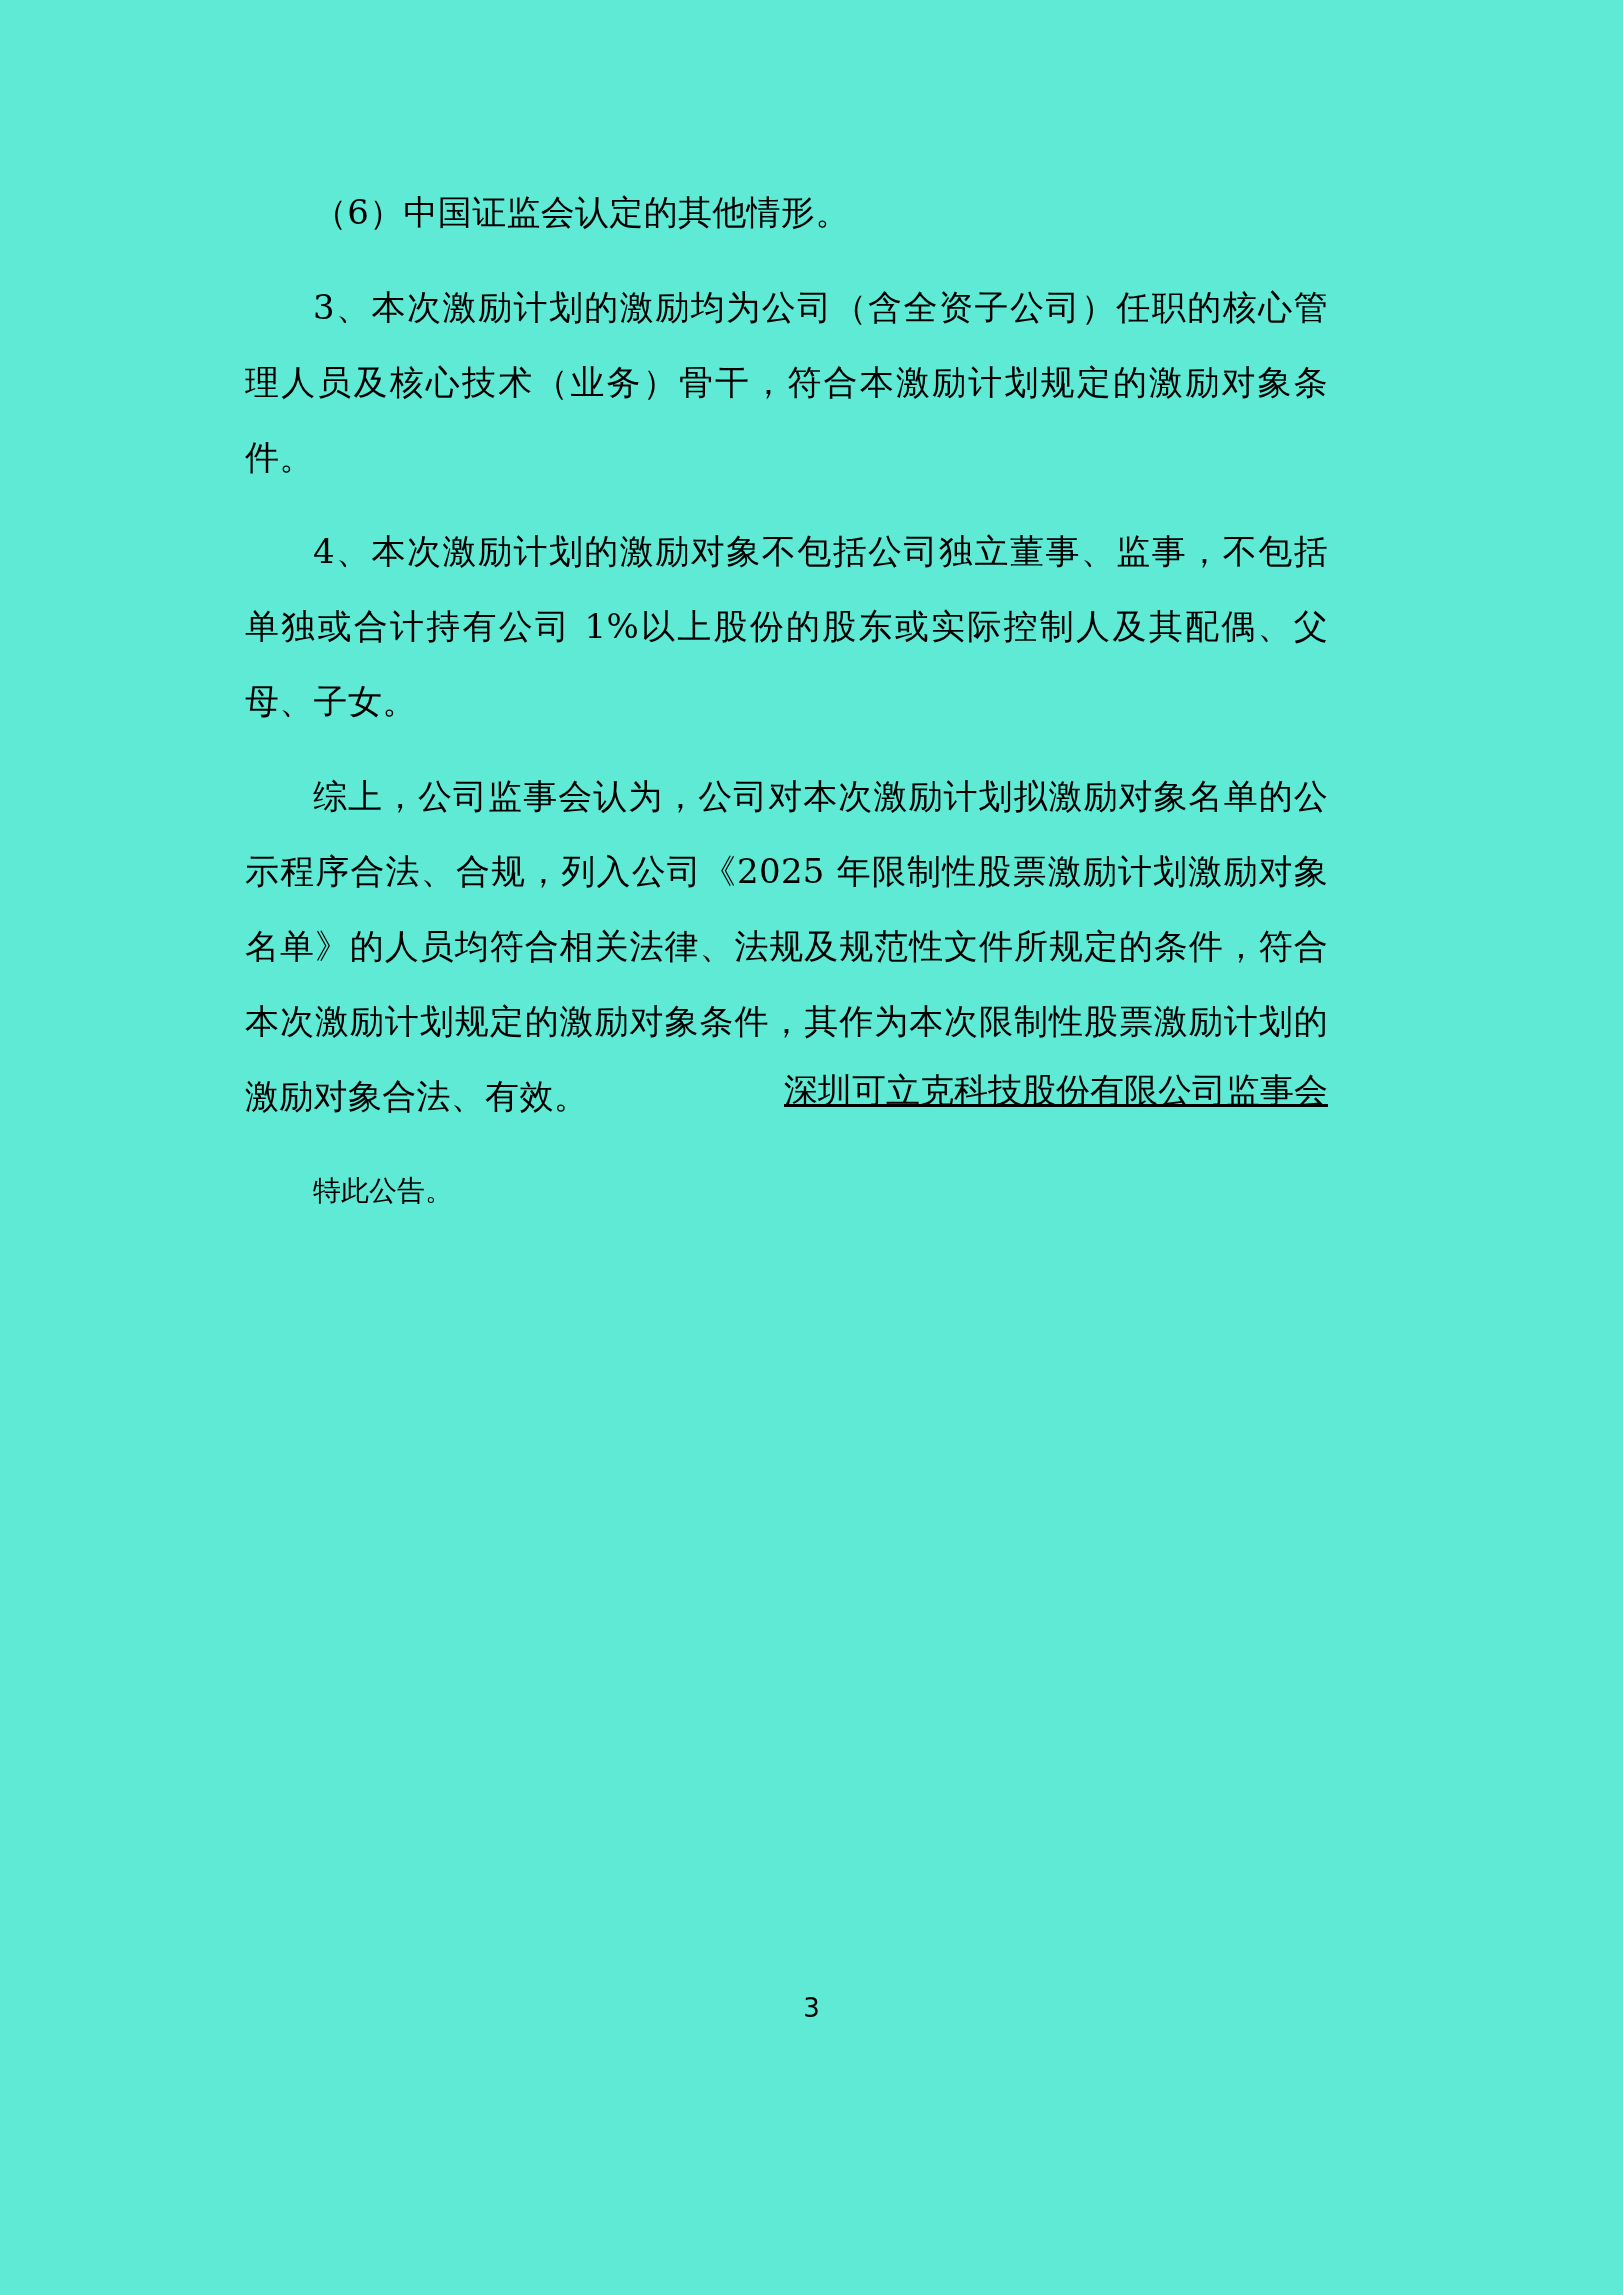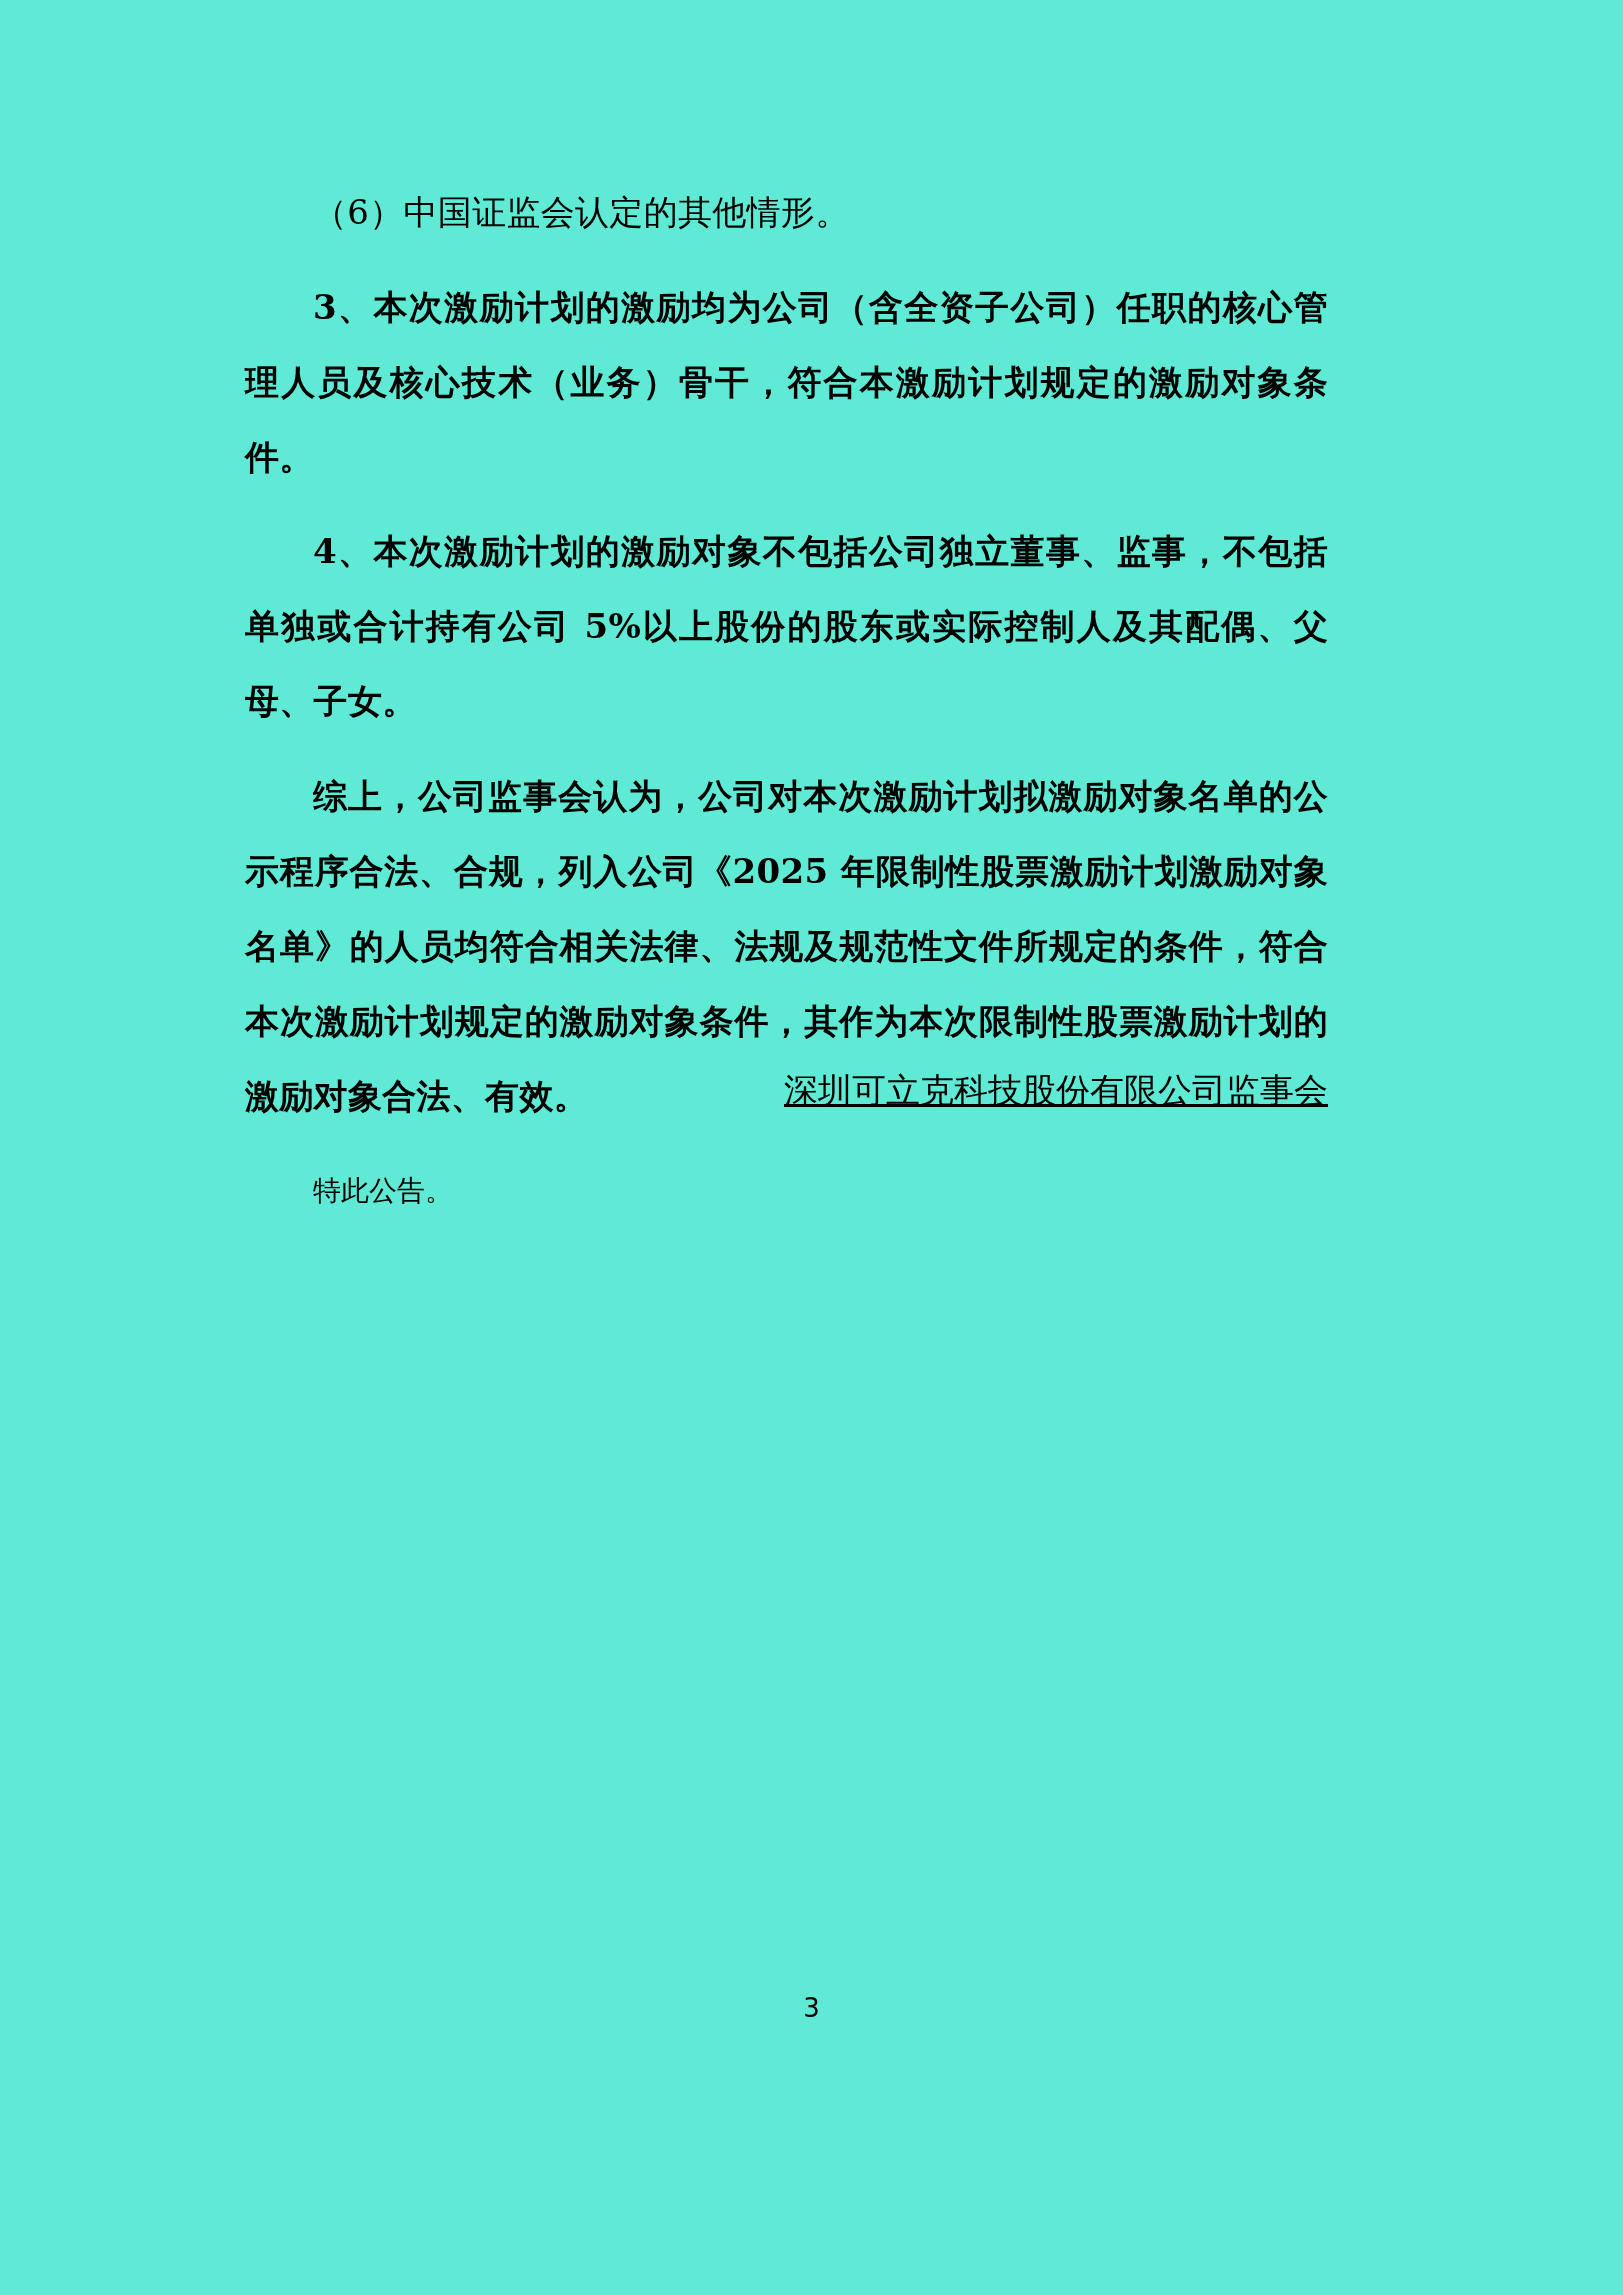--- a/index.html
+++ b/index.html
@@ -33,21 +33,20 @@
     text-justify: inter-ideograph;
     margin: 0 0 7.9px 0;
     letter-spacing: 0.3px;
     word-break: break-all;
   }
   .para.indent {
     text-indent: 68px;
   }
   .para.gap {
     margin-top: 19.6px;
-    font-weight: bold;
   }
   .closing {
     font-size: 28px;
     line-height: 75px;
     text-indent: 68px;
     margin: 19.6px 0 0 0;
   }
   #signature {
     position: absolute;
     left: 245px;
@@ -76,21 +75,21 @@
 <body>
 
 <div id="page">
 
   <div id="content">
 
     <p class="para indent">（6）中国证监会认定的其他情形。</p>
 
     <p class="para indent gap">3、本次激励计划的激励均为公司（含全资子公司）任职的核心管理人员及核心技术（业务）骨干，符合本激励计划规定的激励对象条件。</p>
 
-    <p class="para indent gap">4、本次激励计划的激励对象不包括公司独立董事、监事，不包括单独或合计持有公司 5%以上股份的股东或实际控制人及其配偶、父母、子女。</p>
+    <p class="para indent gap">4、本次激励计划的激励对象不包括公司独立董事、监事，不包括单独或合计持有公司 1%以上股份的股东或实际控制人及其配偶、父母、子女。</p>
 
     <p class="para indent gap">综上，公司监事会认为，公司对本次激励计划拟激励对象名单的公示程序合法、合规，列入公司《2025 年限制性股票激励计划激励对象名单》的人员均符合相关法律、法规及规范性文件所规定的条件，符合本次激励计划规定的激励对象条件，其作为本次限制性股票激励计划的激励对象合法、有效。</p>
 
     <p class="closing">特此公告。</p>
 
   </div>
 
   <div id="signature">
     <div class="sig-line">深圳可立克科技股份有限公司监事会</div>
   </div>

